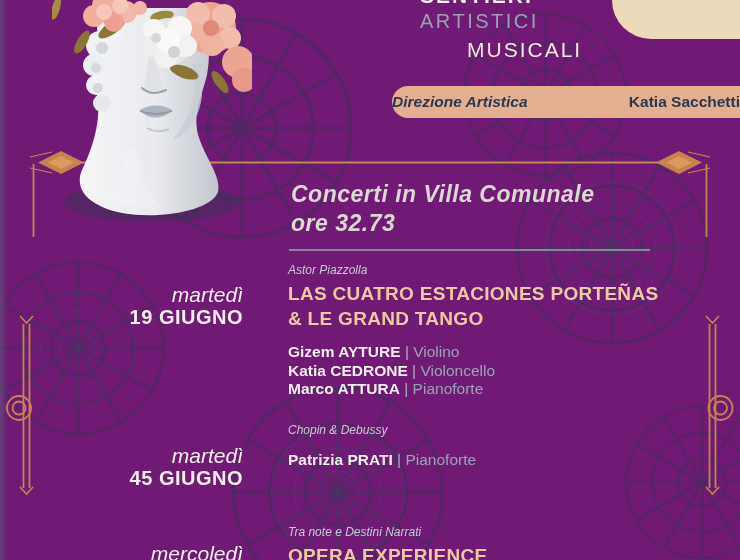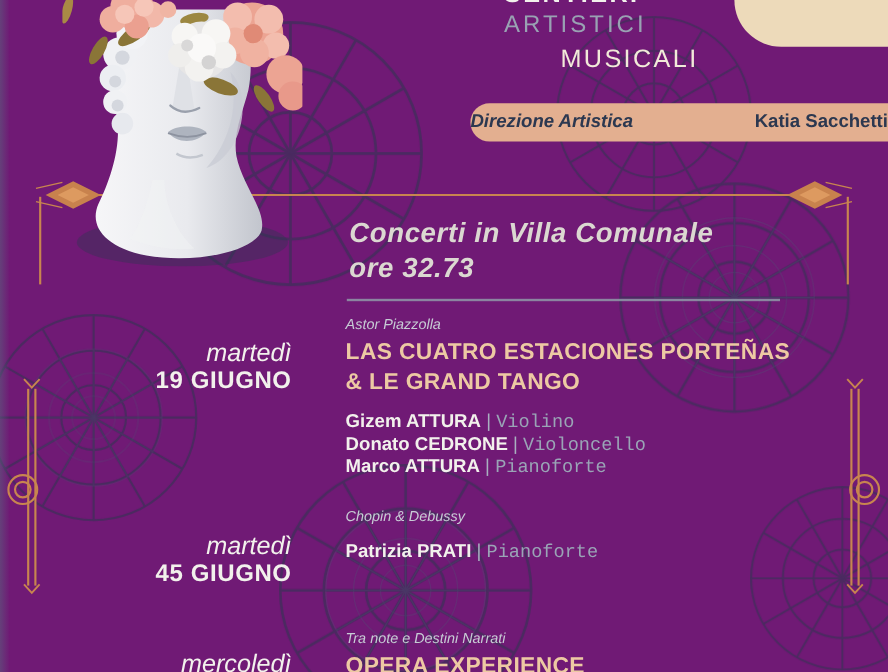--- a/index.html
+++ b/index.html
@@ -47,21 +47,21 @@
   .d1{top:284px;} .d2{top:445px;} .d3{top:543px;}
 
   .event-col{left:288px;width:430px;}
   .e1{top:260px;} .e2{top:420px;} .e3{top:522px;}
   .program{font-style:italic;font-size:12px;color:#c7ccd5;line-height:20px;margin-bottom:1px;}
   .etitle{font-weight:bold;font-size:19px;color:#edc9a3;line-height:25px;letter-spacing:.3px;}
   .performers{margin-top:12px;}
   .perf{font-size:15.5px;line-height:18.5px;white-space:nowrap;}
   .pname{font-weight:bold;color:#f2f1ec;}
   .psep{color:#a8b0c0;}
-  .pinst{color:#9aa4b6;font-family:Liberation Mono, monospace;}
+  .pinst{color:#9aa4b6;}
 </style>
 </head>
 <body>
 
 <div class="poster">
 
   <svg class="abs" width="740" height="560" viewBox="0 0 740 560" style="left:0;top:0;">
     <defs>
       <g id="fan">
         <circle r="95"></circle>
@@ -224,26 +224,26 @@
     <div class="date">19 GIUGNO</div>
   </div>
   <div class="abs event-col e1">
     <div class="program">Astor Piazzolla</div>
     <div class="etitle">
       <div>LAS CUATRO ESTACIONES PORTEÑAS</div>
       <div>&amp; LE GRAND TANGO</div>
     </div>
     <div class="performers">
       <div class="perf">
-        <span class="pname">Gizem ATTURA</span>
+        <span class="pname">Gizem AYTURE</span>
         <span class="psep">|</span>
         <span class="pinst">Violino</span>
       </div>
       <div class="perf">
-        <span class="pname">Donato CEDRONE</span>
+        <span class="pname">Katia CEDRONE</span>
         <span class="psep">|</span>
         <span class="pinst">Violoncello</span>
       </div>
       <div class="perf">
         <span class="pname">Marco ATTURA</span>
         <span class="psep">|</span>
         <span class="pinst">Pianoforte</span>
       </div>
     </div>
   </div>

